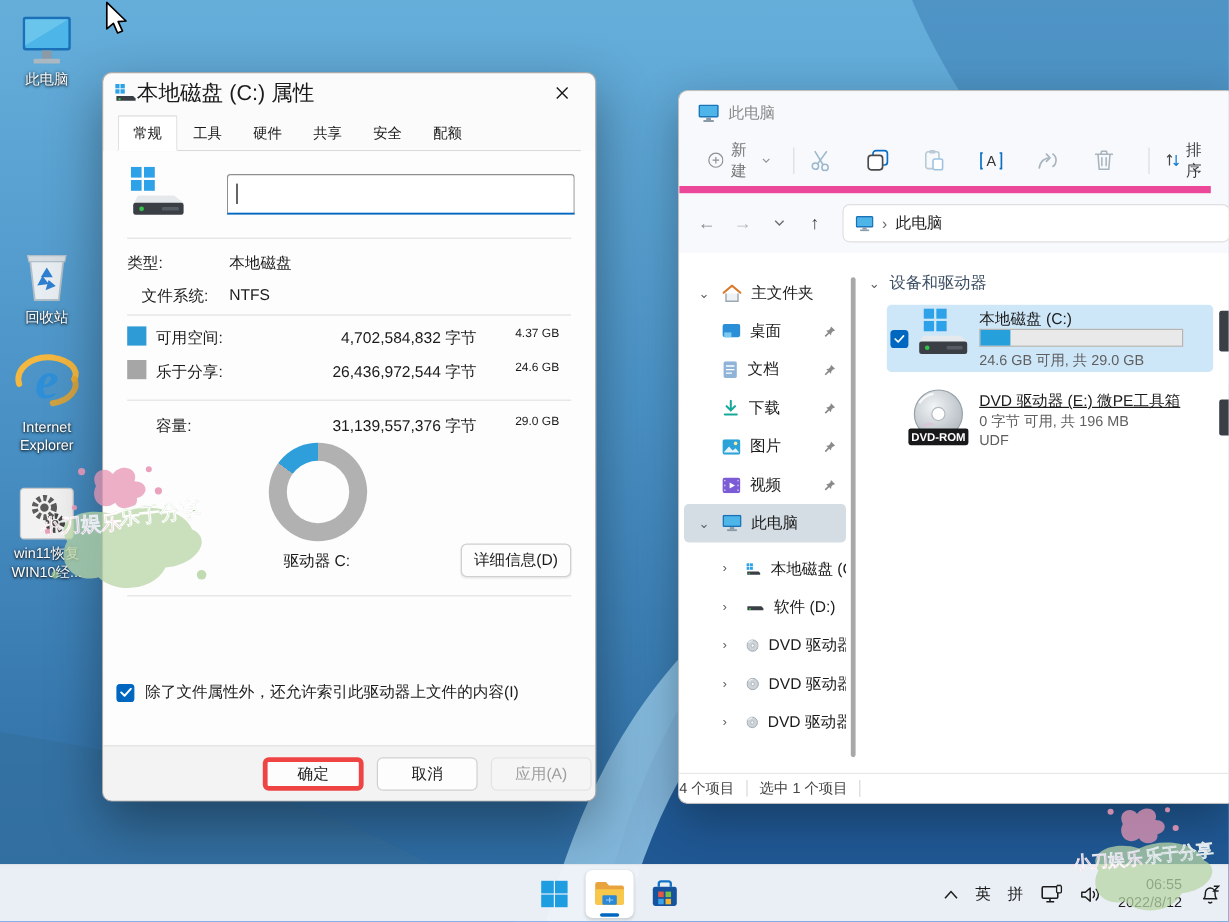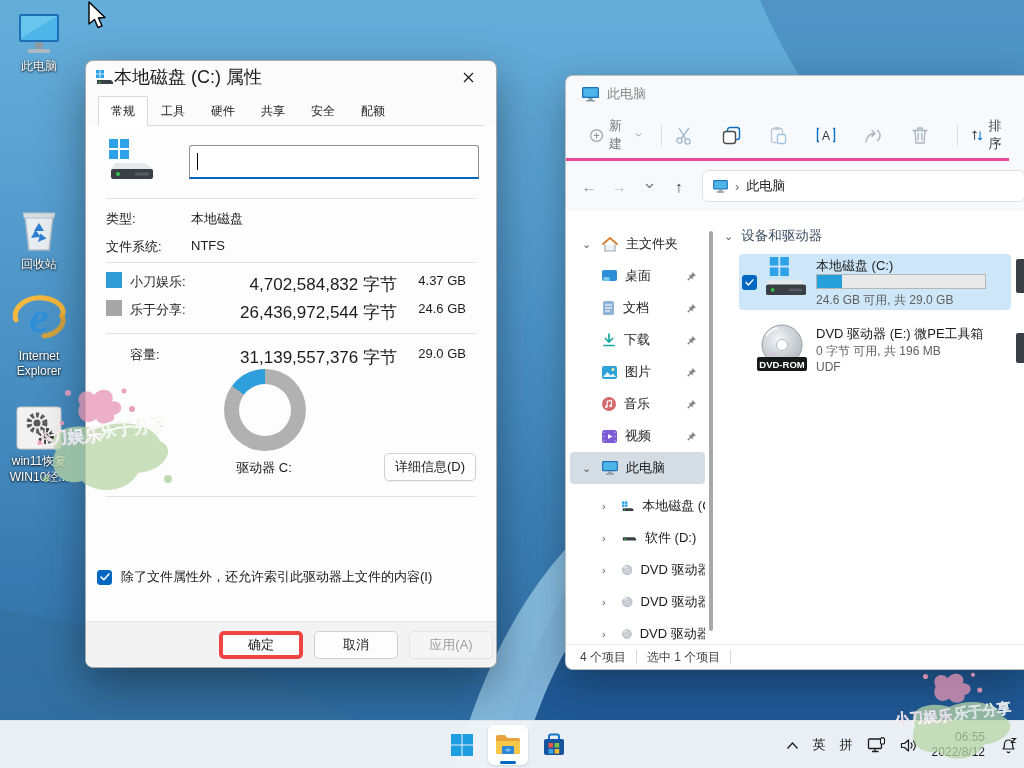--- a/index.html
+++ b/index.html
@@ -24,43 +24,43 @@
   .tab { padding:4px 12px 5px; font-size:12px; color:#1b1b1b; border:1px solid transparent; border-bottom:none; position:relative; }
   .tab.active { background:#fff; border-color:#d9d9d9; border-radius:2px 2px 0 0; padding-top:6px; margin-bottom:-1px; border-bottom:1px solid #fff; }
   .dlg-page { position:absolute; left:0; top:65px; right:0; bottom:46px; background:#fdfdfd; }
   .pg-abs { position:absolute; }
   .vol-input { position:absolute; left:103px; top:19px; width:290px; height:34px; background:#fff; border:1px solid #8f8f8f;
                border-bottom:2px solid #0067c0; border-radius:3px 3px 0 0; display:flex; align-items:center; padding-left:7px; }
   .caret { width:1px; height:17px; background:#000; animation:blink 1s step-end infinite; }
   @keyframes blink { 50% { opacity:0; } }
   .sep { position:absolute; left:20px; right:20px; height:1px; background:#e2e2e2; }
   .flbl { position:absolute; font-size:13px; color:#1b1b1b; }
-  .fbytes { position:absolute; right:99px; font-size:17px; text-align:left;margin-left:40px; }
-  .fsize { position:absolute; right:30px; font-size:13px; text-align:right; }
+  .fbytes { position:absolute; right:99px; font-size:13px; text-align:left;margin-left:40px; }
+  .fsize { position:absolute; right:30px; font-size:10px; text-align:right; }
   .legend-sq { position:absolute; width:16px; height:16px; }
   .donut { position:absolute; left:138px; top:243px; width:82px; height:82px; border-radius:50%; display:flex; align-items:center; justify-content:center; }
   .donut-hole { width:52px; height:52px; border-radius:50%; background:#fdfdfd; }
   .drive-lbl { position:absolute; left:118px; top:333px; width:120px; text-align:center; font-size:13px; }
   .btn { display:flex; align-items:center; justify-content:center; background:#fdfdfd; border:1px solid #d0d0d0; border-radius:5px; font-size:13px; color:#1b1b1b; }
   .details-btn { position:absolute; left:298px; top:327px; width:92px; height:28px; box-shadow:0 1px 1px rgba(0,0,0,.06); }
   .chk { position:absolute; display:flex; align-items:center; gap:9px; font-size:13px; }
   .chk-box { width:15px; height:15px; border:1px solid #8a8a8a; border-radius:3px; background:#fff; flex:0 0 auto; }
   .chk-box.checked { background:#0067c0; border-color:#0067c0; display:flex; align-items:center; justify-content:center; }
   .dlg-footer { position:absolute; left:0; right:0; bottom:0; height:46px; background:#f3f3f3; border-top:1px solid #e2e2e2; }
   .fbtn { position:absolute; top:9px; width:84px; height:28px; }
   .fbtn.default { border:4px solid #ef4444; }
   .fbtn.disabled { color:#9d9d9d; background:#f5f5f5; border-color:#e3e3e3; }
 
   
   .explorer { position:absolute; left:565px; top:75px; width:460px; height:595px; background:#fff;
               border:1px solid #bfbfbf; border-right:none; border-radius:8px 0 0 8px; box-shadow:0 14px 38px rgba(0,0,0,.3); z-index:5; overflow:hidden; }
   .ex-chrome { position:absolute; left:0; top:0; right:0; height:135px; background:#f7f9fc; }
   .ex-titlebar { position:absolute; left:0; top:0; right:0; height:36px; display:flex; align-items:center; padding:0 16px; }
   .ex-title { margin-left:8px; font-size:13px; color:#8a8a8a; }
-  .ex-toolbar { position:absolute; left:0; top:36px; right:16px; height:49px; display:flex; align-items:center; border-bottom:3px solid #ec4899; }
+  .ex-toolbar { position:absolute; left:0; top:36px; right:16px; height:49px; display:flex; align-items:center; border-bottom:6px solid #ec4899; }
   .tb-new { display:flex; align-items:center; gap:6px; margin-left:18px; color:#767676; font-size:13px; padding:5px 6px; border-radius:4px; }
   .tb-divider { width:1px; height:22px; background:#dcdcdc; margin:0 13px; }
   .tb-ic { width:21px; height:21px; display:flex; align-items:center; justify-content:center; margin-right:28px; }
   .tb-sort { display:flex; align-items:center; gap:5px; color:#3b3b3b; font-size:13px; }
   .ex-addr { position:absolute; left:0; top:85px; right:0; height:50px; display:flex; align-items:center; }
   .nav-ar { width:30px; height:30px; display:flex; align-items:center; justify-content:center; font-size:15px; }
   .addr-box { margin-left:8px; flex:1; height:32px; background:#fff; border:1px solid #e0e0e0; border-radius:6px; display:flex; align-items:center; padding:0 10px; gap:7px; }
   .addr-crumb { font-size:13px; color:#1b1b1b; }
   .crumb-sep { color:#6b6b6b; font-size:13px; }
   .ex-body { position:absolute; left:0; top:135px; right:0; bottom:25px; background:#fff; }
@@ -75,25 +75,25 @@
   .content { position:absolute; left:150px; top:0; right:0; bottom:0; }
   .section-hdr { display:flex; align-items:center; gap:8px; margin:16px 0 0 8px; font-size:13.5px; color:#3d4f63; }
   .drive-row { position:relative; margin-left:23px; width:272px; border-radius:4px; }
   .row-c { margin-top:9px; height:56px; background:#cde6f8; }
   .row-dvd { margin-top:10px; height:60px; }
   .row-chkbox { position:absolute; left:3px; top:21px; width:15px; height:15px; background:#0067c0; border-radius:3px; display:flex; align-items:center; justify-content:center; }
   .dr-title { position:absolute; left:77px; top:3px; font-size:13px; white-space:nowrap; }
   .dr-bar { position:absolute; left:77px; top:20px; width:170px; height:15px; background:#e9e9e9; border:1px solid #b5b5b5; }
   .dr-fill { height:100%; background:#26a0da; }
   .dr-info { position:absolute; left:77px; top:38px; font-size:12px; color:#5f5f5f; white-space:nowrap; }
-  .dvd-title { position:absolute; left:77px; top:5px; font-size:13px; white-space:nowrap; }
+  .dvd-title { position:absolute; left:77px; top:5px; font-size:13px; white-space:nowrap;text-decoration:underline; }
   .dvd-l2 { position:absolute; left:77px; top:23px; font-size:12px; color:#5f5f5f; white-space:nowrap; }
   .dvd-l3 { position:absolute; left:77px; top:40px; font-size:12px; color:#5f5f5f; }
   .partial { position:absolute; right:0; width:9px; background:#3a3f46; border-radius:2px 0 0 2px; }
-  .ex-status { position:absolute; left:0; right:0; bottom:0; height:25px; border-top:1px solid #e8e8e8; display:flex; align-items:center; padding-left:14px; gap:10px; font-size:12px; color:#444; background:#fff; }
+  .ex-status { position:absolute; left:0; right:0; bottom:0; height:25px; border-top:1px solid #e8e8e8; display:flex; align-items:center; gap:10px; font-size:12px; color:#444; background:#fff; }
   .st-div { width:1px; height:14px; background:#d9d9d9; }
 
   
   .taskbar { position:absolute; left:0; bottom:0; width:1024px; height:48px; background:rgba(241,244,249,.97); border-top:1px solid rgba(0,0,0,.05); z-index:20; }
   .tb-center { position:absolute; left:442px; top:0; height:48px; display:flex; align-items:center; gap:6px; }
   .tk-btn { width:40px; height:40px; border-radius:6px; display:flex; align-items:center; justify-content:center; position:relative; }
   .tk-btn.active { background:#fff; box-shadow:0 1px 3px rgba(0,0,0,.15); }
   .tk-pill { position:absolute; bottom:1px; left:12px; width:16px; height:3px; border-radius:2px; background:#0067c0; }
   .tb-right { position:absolute; right:6px; top:0; height:48px; display:flex; align-items:center; gap:14px; z-index:31; }
   .ime { font-size:13px; color:#1b1b1b; }
@@ -211,27 +211,27 @@
       </svg>
       <div class="vol-input">
         <span class="caret"></span>
         <span></span>
       </div>
 
       <div class="sep" style="top:72px"></div>
 
       <span class="flbl" style="left:20px;top:84px">类型:</span>
       <span class="flbl" style="left:105px;top:84px">本地磁盘</span>
-      <span class="flbl" style="left:20px;top:112px">文件系统:</span>
+      <span class="flbl" style="left:32px;top:112px">文件系统:</span>
       <span class="flbl" style="left:105px;top:112px">NTFS</span>
 
       <div class="sep" style="top:136px"></div>
 
       <span class="legend-sq" style="left:20px;top:146px;background:#2e9bd6"></span>
-      <span class="flbl" style="left:44px;top:147px">小刀娱乐:</span>
+      <span class="flbl" style="left:44px;top:147px">可用空间:</span>
       <span class="fbytes" style="top:147px">4,702,584,832 字节</span>
       <span class="fsize" style="top:147px">4.37 GB</span>
 
       <span class="legend-sq" style="left:20px;top:174px;background:#a6a6a6"></span>
       <span class="flbl" style="left:44px;top:175px">乐于分享:</span>
       <span class="fbytes" style="top:175px">26,436,972,544 字节</span>
       <span class="fsize" style="top:175px">24.6 GB</span>
 
       <div class="sep" style="top:207px"></div>
 
@@ -398,32 +398,20 @@
             <path d="M6.5,1 L10,4.5 L8.2,5 L6.8,6.4 L6.5,8.5 L5,7 L2.2,9.8 L1.2,8.8 L4,6 L2.5,4.5 L4.6,4.2 L6,2.8 Z" fill="#8a8a8a"></path>
           </svg>
         </div>
         <div class="sb-row child">
           <svg width="15" height="13" viewBox="0 0 15 13">
             <rect x="0" y="0" width="15" height="13" rx="2" fill="#2ba3d8"></rect>
             <path d="M1,11 L5.5,6 L8.5,9.5 L11,7.5 L14,11 Z" fill="#e8f4fb"></path>
               <circle cx="11" cy="3.5" r="1.5" fill="#ffe9a8"></circle>
           </svg>
           <span class="sb-label">图片</span>
-          <svg class="sb-pin" width="11" height="11" viewBox="0 0 11 11">
-            <path d="M6.5,1 L10,4.5 L8.2,5 L6.8,6.4 L6.5,8.5 L5,7 L2.2,9.8 L1.2,8.8 L4,6 L2.5,4.5 L4.6,4.2 L6,2.8 Z" fill="#8a8a8a"></path>
-          </svg>
-        </div>
-        <div class="sb-row child">
-          <svg width="14" height="14" viewBox="0 0 14 14">
-            <circle cx="7" cy="7" r="7" fill="#d46a6a"></circle>
-            <path d="M5.2,9.8 V4.2 L9.5,3.4 V9" stroke="#fff" stroke-width="1.2" fill="none"></path>
-            <circle cx="4.3" cy="9.8" r="1.3" fill="#fff"></circle>
-              <circle cx="8.6" cy="9" r="1.3" fill="#fff"></circle>
-          </svg>
-          <span class="sb-label">音乐</span>
           <svg class="sb-pin" width="11" height="11" viewBox="0 0 11 11">
             <path d="M6.5,1 L10,4.5 L8.2,5 L6.8,6.4 L6.5,8.5 L5,7 L2.2,9.8 L1.2,8.8 L4,6 L2.5,4.5 L4.6,4.2 L6,2.8 Z" fill="#8a8a8a"></path>
           </svg>
         </div>
         <div class="sb-row child">
           <svg width="15" height="13" viewBox="0 0 15 13">
             <rect x="0" y="0" width="15" height="13" rx="2.5" fill="#7b5bd6"></rect>
             <path d="M6,4 L10.5,6.5 L6,9 Z" fill="#fff"></path>
             <circle cx="2" cy="2.5" r=".7" fill="#cdbdf2"></circle>
               <circle cx="2" cy="6.5" r=".7" fill="#cdbdf2"></circle>

